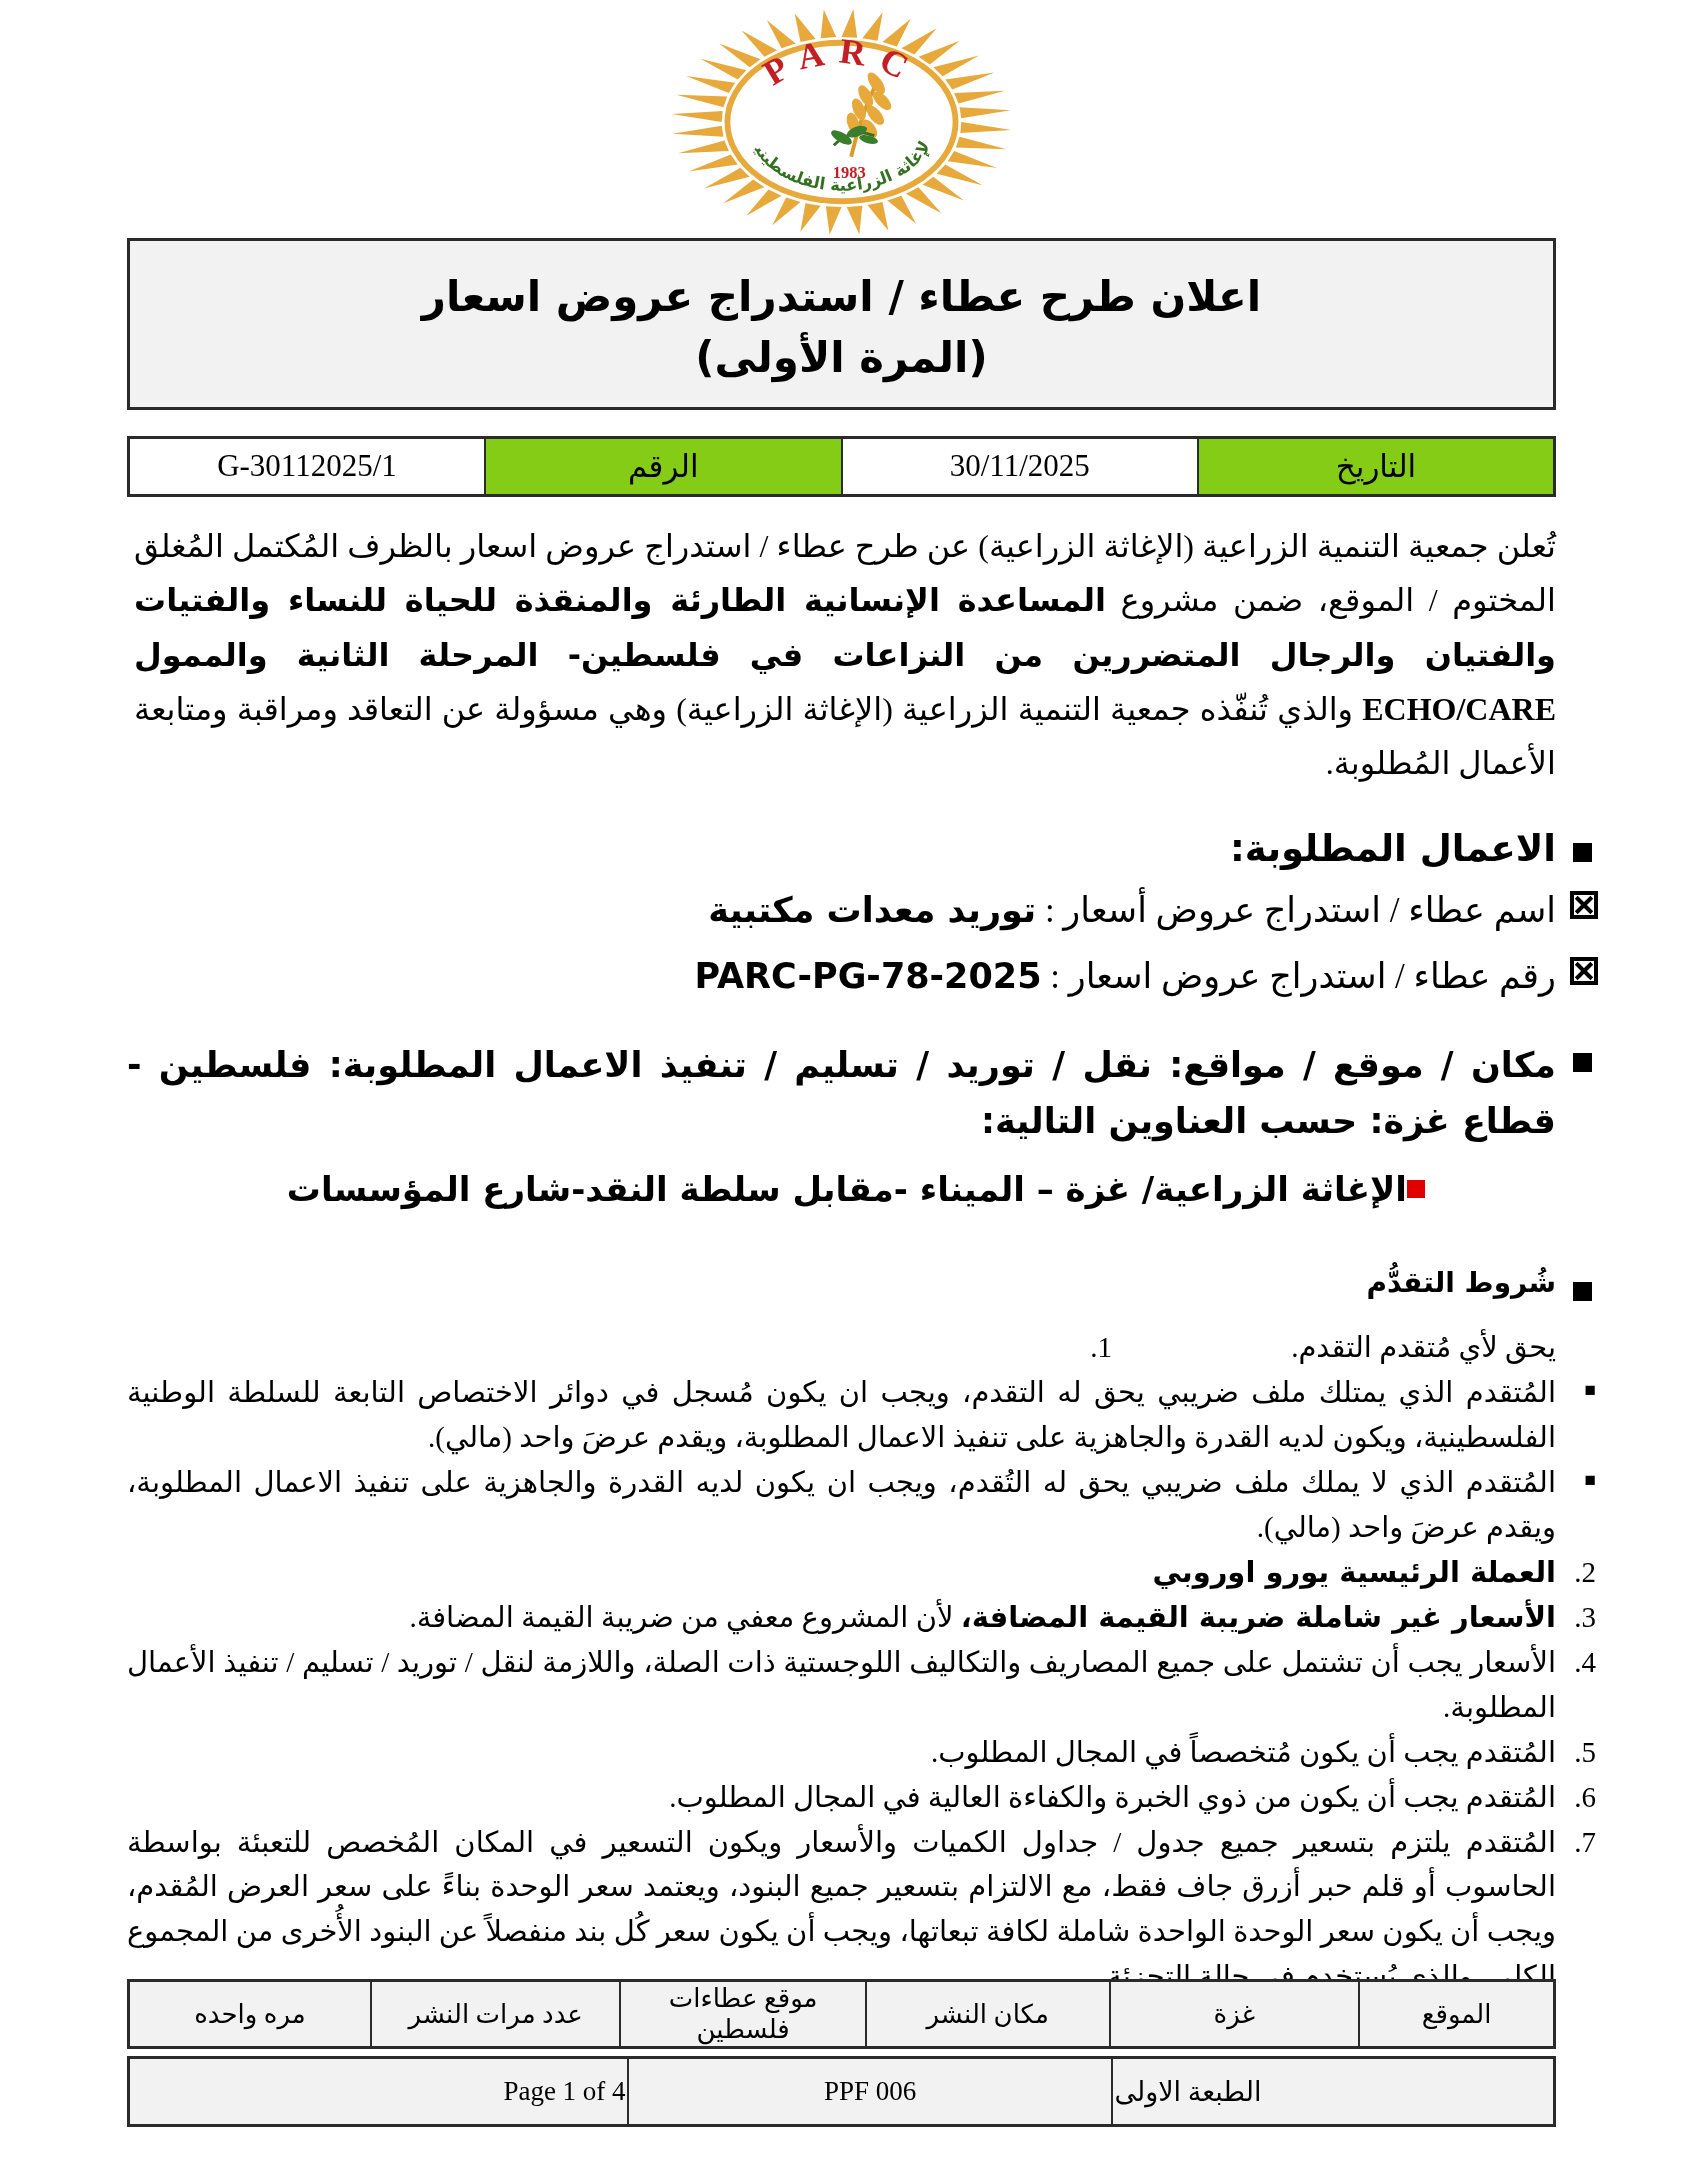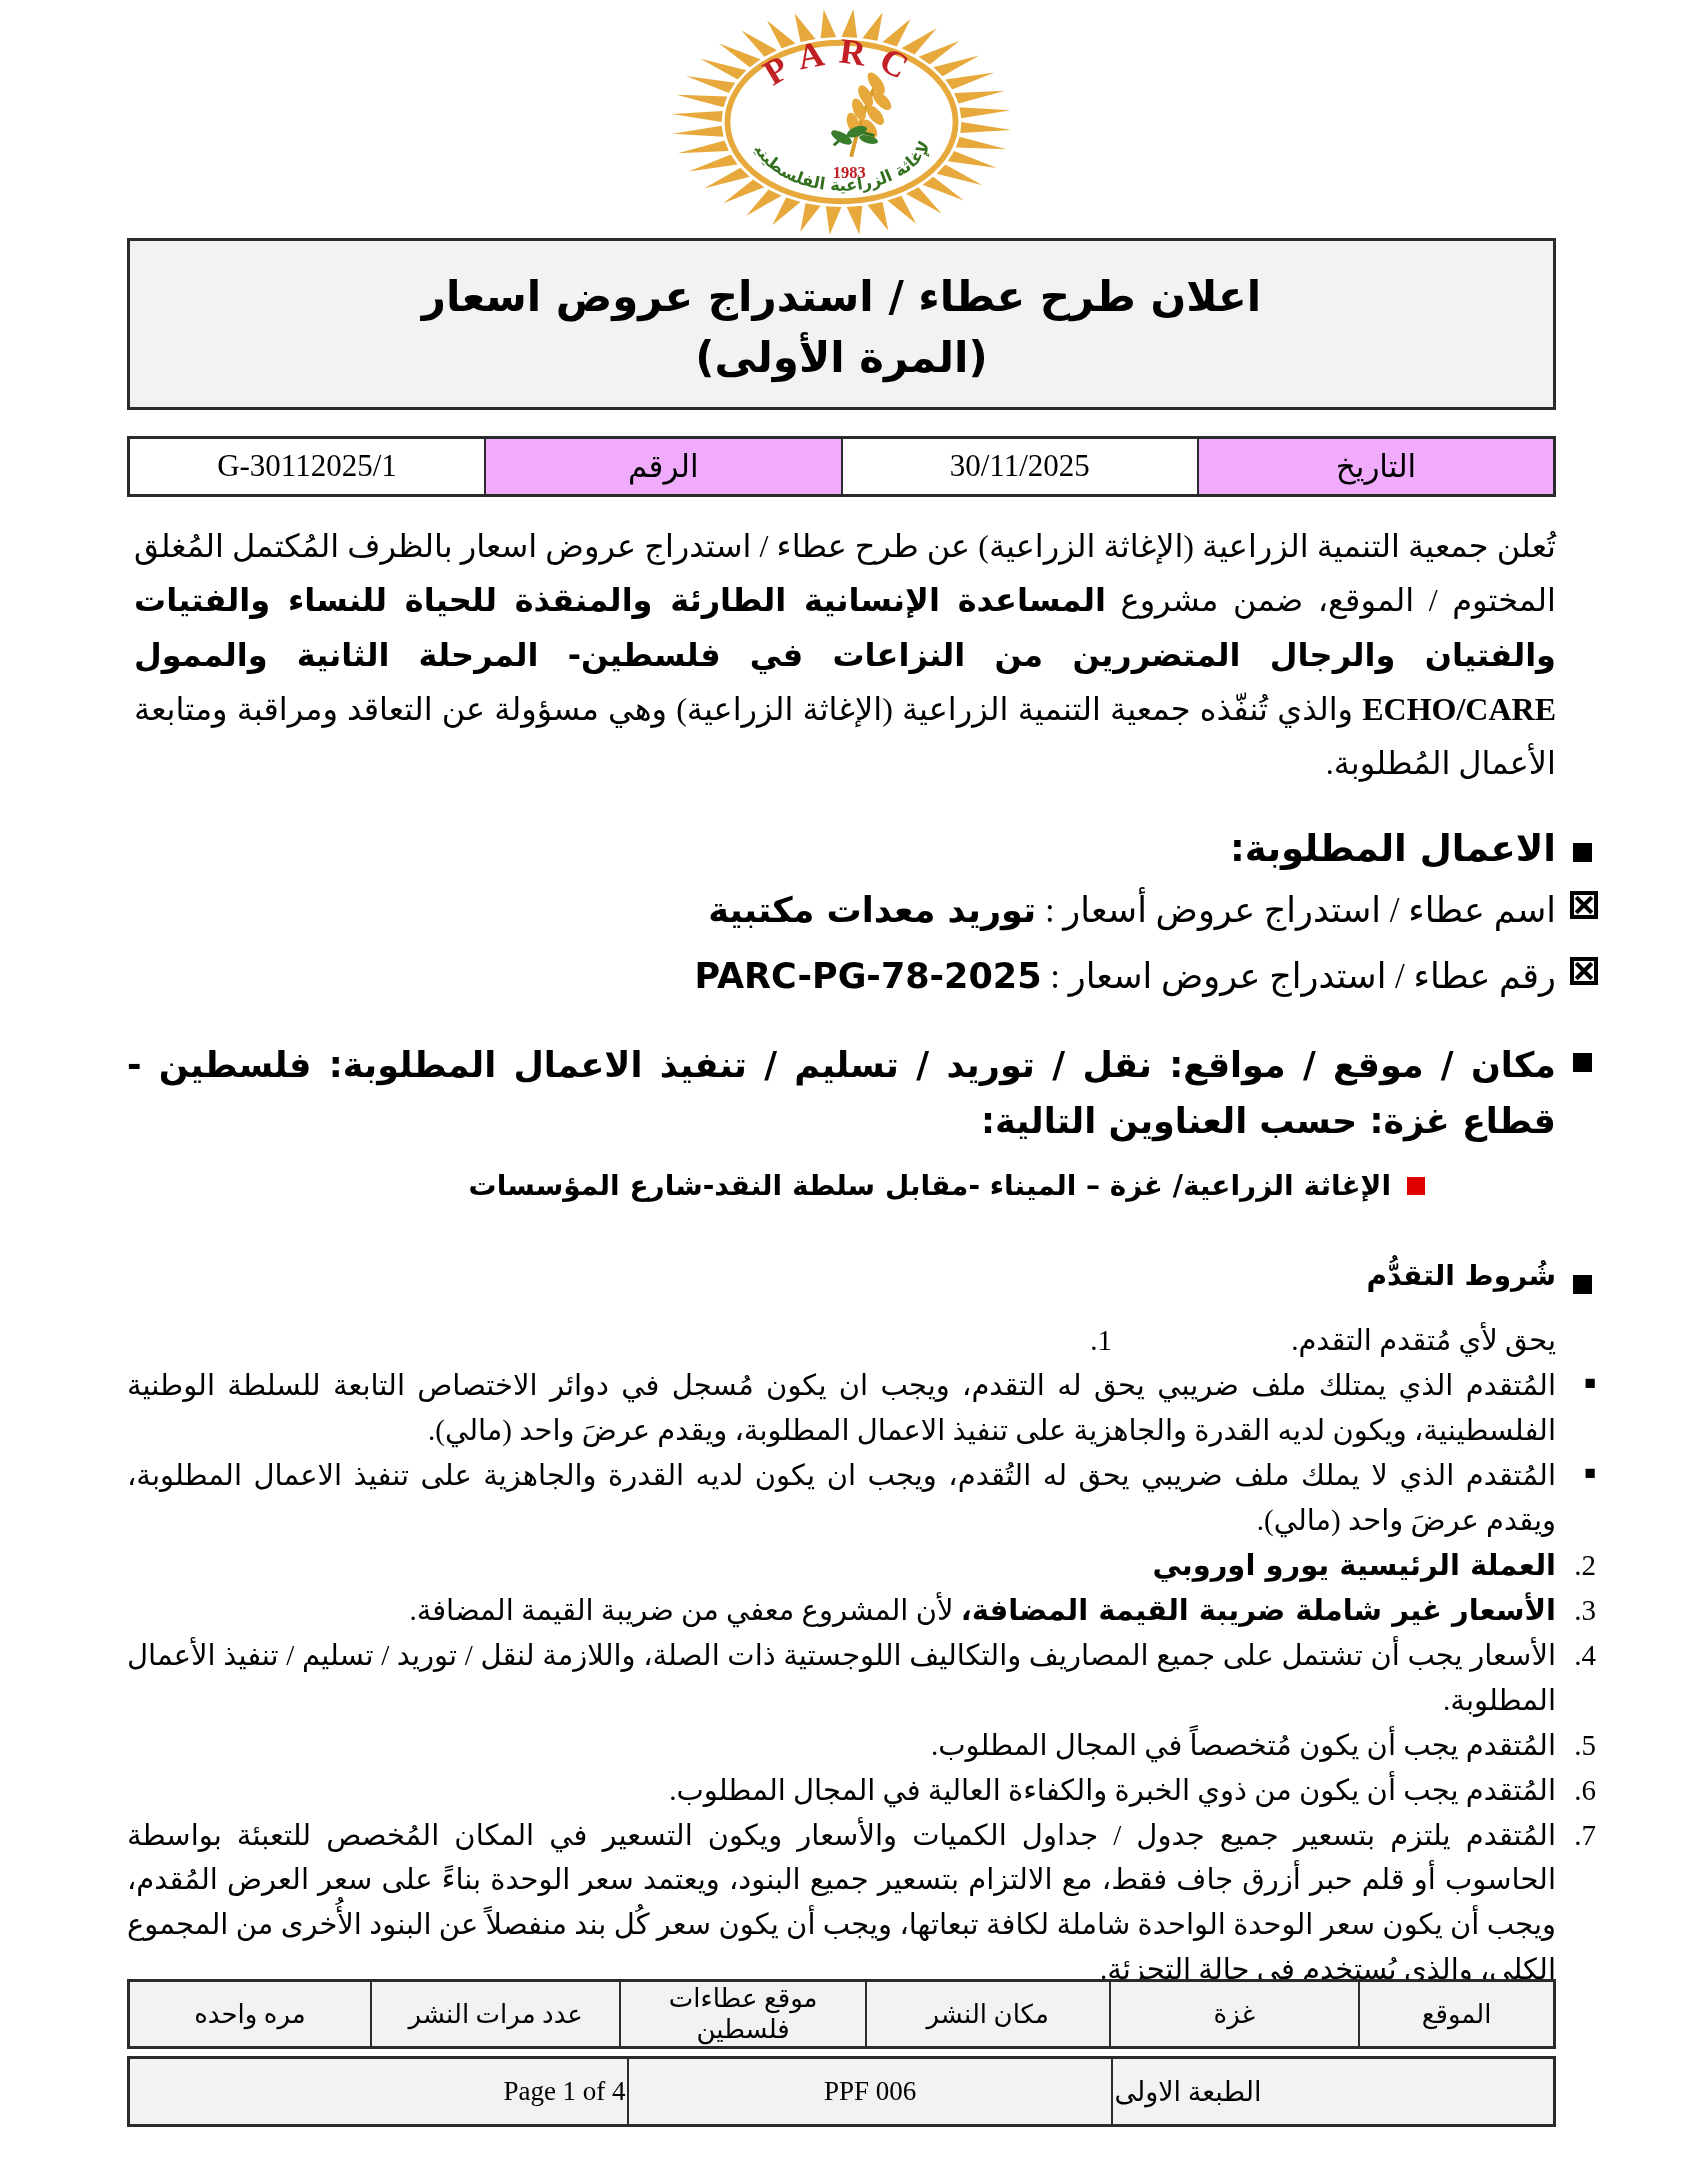--- a/index.html
+++ b/index.html
@@ -16,41 +16,41 @@
   .year-text{font-family:"Liberation Serif",serif;font-weight:bold;font-size:17px;fill:#C22026;}
   
   .title-box{
     border:3px solid #2b2b2b;background:#f2f2f2;text-align:center;
     font-weight:bold;font-size:42px;line-height:1.45;padding:26px 10px 18px;
     font-family:"DejaVu Sans","Liberation Serif",sans-serif;
   }
   
   .info-table{width:100%;border-collapse:collapse;margin-top:26px;font-size:31px;border:3px solid #2b2b2b;}
   .info-table td{border:2px solid #2b2b2b;height:53px;text-align:center;vertical-align:middle;width:25%;}
-  .info-table td.lbl{background:#f0abfc;}
+  .info-table td.lbl{background:#84cc16;}
   .ltr{direction:ltr;unicode-bidi:isolate;font-family:"Liberation Serif",serif;}
   
   .intro{margin-top:22px;font-size:32px;line-height:1.7;text-align:justify;margin-left:7px;}
   .intro .proj{font-weight:bold;font-family:"DejaVu Sans",sans-serif;}
   .intro .funder{font-weight:bold;}
   
   .sec-head{position:relative;font-weight:bold;font-family:"DejaVu Sans","Liberation Serif",sans-serif;}
   .sq-bullet{position:absolute;right:-36px;top:16px;width:19px;height:19px;background:#000;}
   .works-head{font-size:37px;margin-top:36px;}
   .loc-head{font-size:35px;line-height:1.6;text-align:justify;margin-top:34px;}
   .cond-head{font-size:28px;margin-top:57px;}
   
   .chk-row{position:relative;margin-top:15px;font-size:35px;line-height:1.45;}
   .cbx{position:absolute;right:-42px;top:6px;width:20px;height:20px;border:4px solid #000;}
   .cbx::before,.cbx::after{content:"";position:absolute;left:-1px;right:-1px;top:8px;height:4px;background:#000;}
   .cbx::before{transform:rotate(45deg);}
   .cbx::after{transform:rotate(-45deg);}
   .chk-row .val{font-weight:bold;font-family:"DejaVu Sans",sans-serif;}
   
-  .red-item{margin:20px 131px 0 0;font-size:28px;font-weight:bold;display:flex;align-items:center;gap:16px;
+  .red-item{margin:20px 131px 0 0;font-size:34px;font-weight:bold;display:flex;align-items:center;
     font-family:"DejaVu Sans",sans-serif;}
   .red-sq{width:18px;height:18px;background:#E00000;flex:none;}
   
   .cond-list{margin-top:26px;font-size:29px;line-height:1.55;}
   .cond-item{position:relative;}
   .cond-item .marker{position:absolute;right:-40px;top:0;width:38px;font-size:29px;}
   .cond-item .marker.msq{font-size:19px;top:5px;text-align:right;}
   .cond-item .ctext{text-align:justify;}
   .cond-item .ctext .bld{font-weight:bold;font-family:"DejaVu Sans",sans-serif;}
   .cond-item.bold-item .ctext{font-weight:bold;font-family:"DejaVu Sans",sans-serif;}

